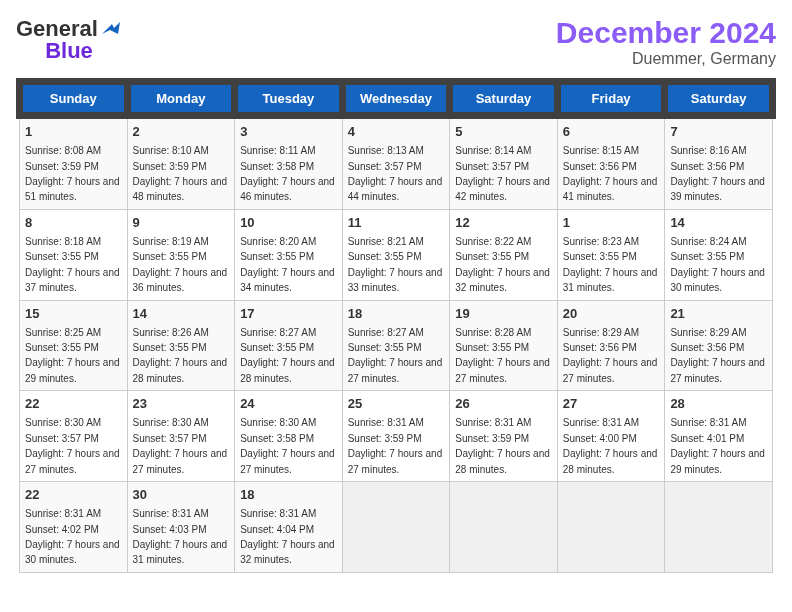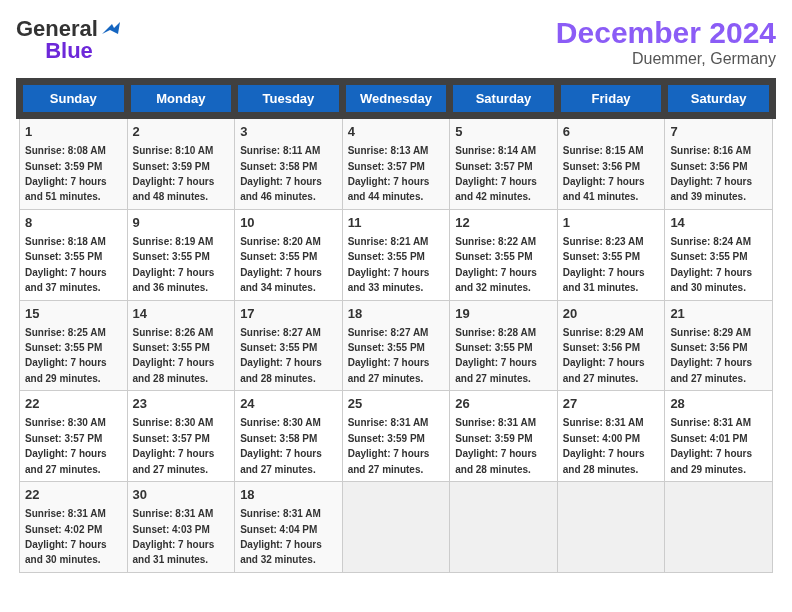--- a/index.html
+++ b/index.html
@@ -63,21 +63,20 @@
     }
     tbody tr td .day-num {
       font-size: 13px;
       font-weight: bold;
       display: block;
       margin-bottom: 2px;
     }
     tbody tr td .day-info {
       font-size: 10px;
       color: #333;
-      font-weight: bold;
     }
     td.empty {
       background: #f0f0f0 !important;
     }
   </style>
 </head>
 <body>
 
 <div class="header-area">
   <div class="logo">

